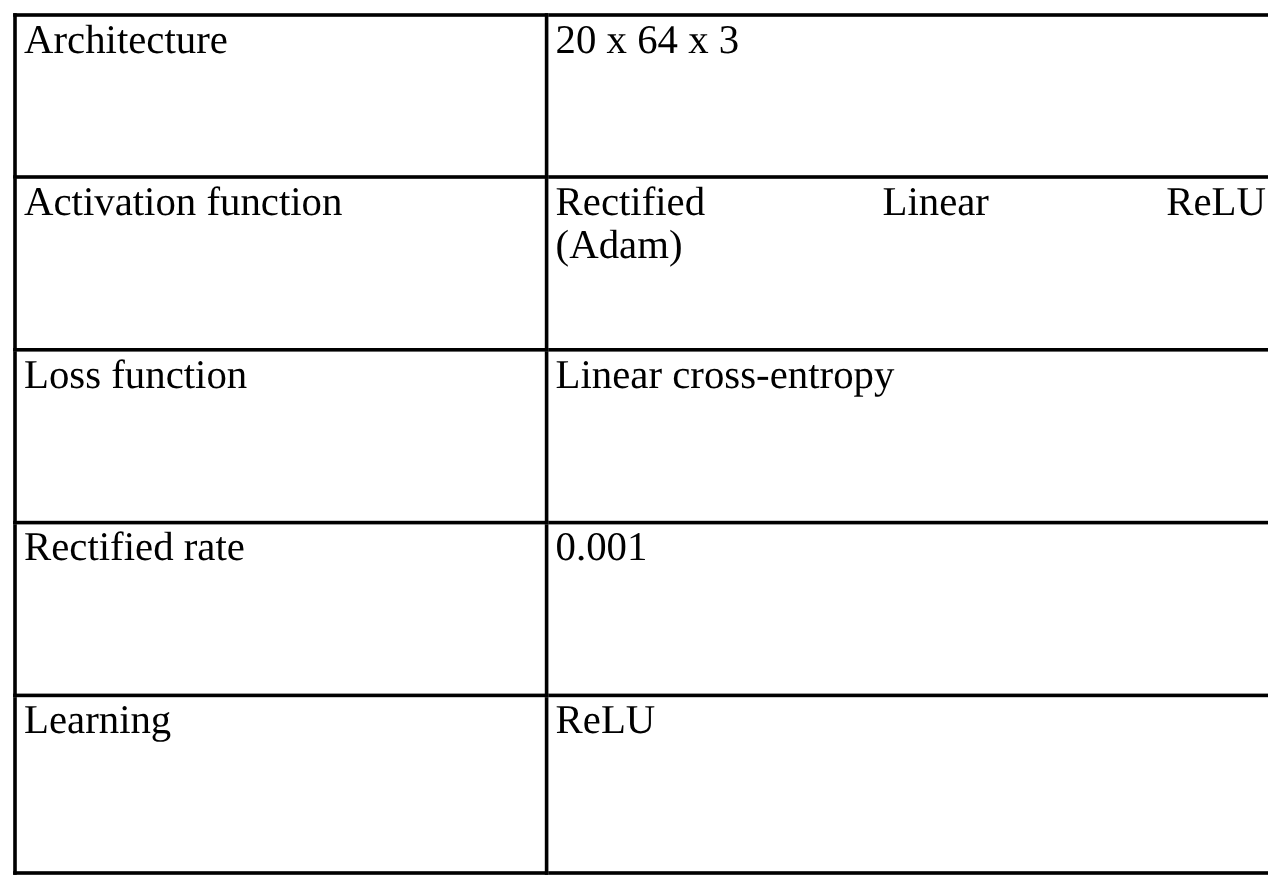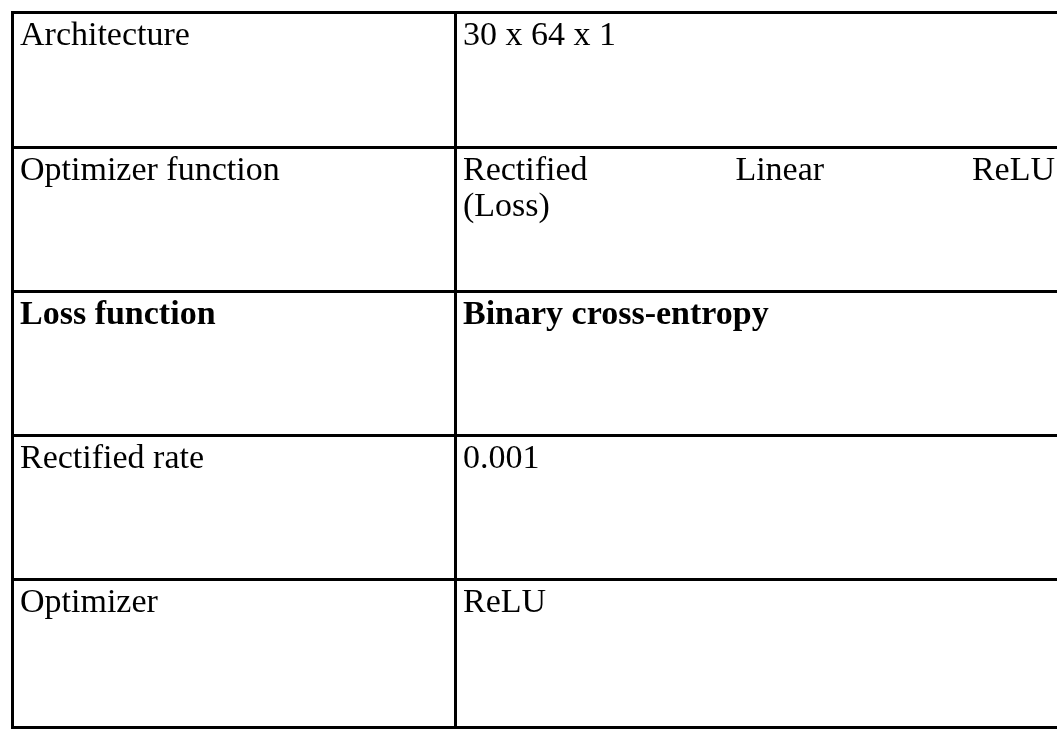--- a/index.html
+++ b/index.html
@@ -46,56 +46,56 @@
   }
   td.value-cell .justified {
     text-align: justify;
     text-align-last: justify;
   }
   td.value-cell .plain {
     text-align: left;
   }
   tr.r-arch td { height: 128px; }
   tr.r-act td  { height: 137px; }
-  tr.r-loss td { height: 137px; font-weight: bold; }
+  tr.r-loss td { height: 137px; }
   tr.r-lr td   { height: 137px; }
   tr.r-opt td  { height: 141px; }
 </style>
 </head>
 <body>
 
 <div class="page">
   <table class="params">
     <tbody>
       <tr class="r-arch">
         <td class="label-cell">Architecture</td>
         <td class="value-cell">
-          <div class="plain">30 x 64 x 1</div>
+          <div class="plain">20 x 64 x 3</div>
         </td>
       </tr>
       <tr class="r-act">
-        <td class="label-cell">Optimizer function</td>
+        <td class="label-cell">Activation function</td>
         <td class="value-cell">
           <div class="justified">Rectified          Linear          ReLU</div>
-          <div class="plain">(Loss)</div>
+          <div class="plain">(Adam)</div>
         </td>
       </tr>
       <tr class="r-loss">
         <td class="label-cell">Loss function</td>
         <td class="value-cell">
-          <div class="plain">Binary cross-entropy</div>
+          <div class="plain">Linear cross-entropy</div>
         </td>
       </tr>
       <tr class="r-lr">
         <td class="label-cell">Rectified rate</td>
         <td class="value-cell">
           <div class="plain">0.001</div>
         </td>
       </tr>
       <tr class="r-opt">
-        <td class="label-cell">Optimizer</td>
+        <td class="label-cell">Learning</td>
         <td class="value-cell">
           <div class="plain">ReLU</div>
         </td>
       </tr>
     </tbody>
   </table>
 </div>
 
 </body></html>

